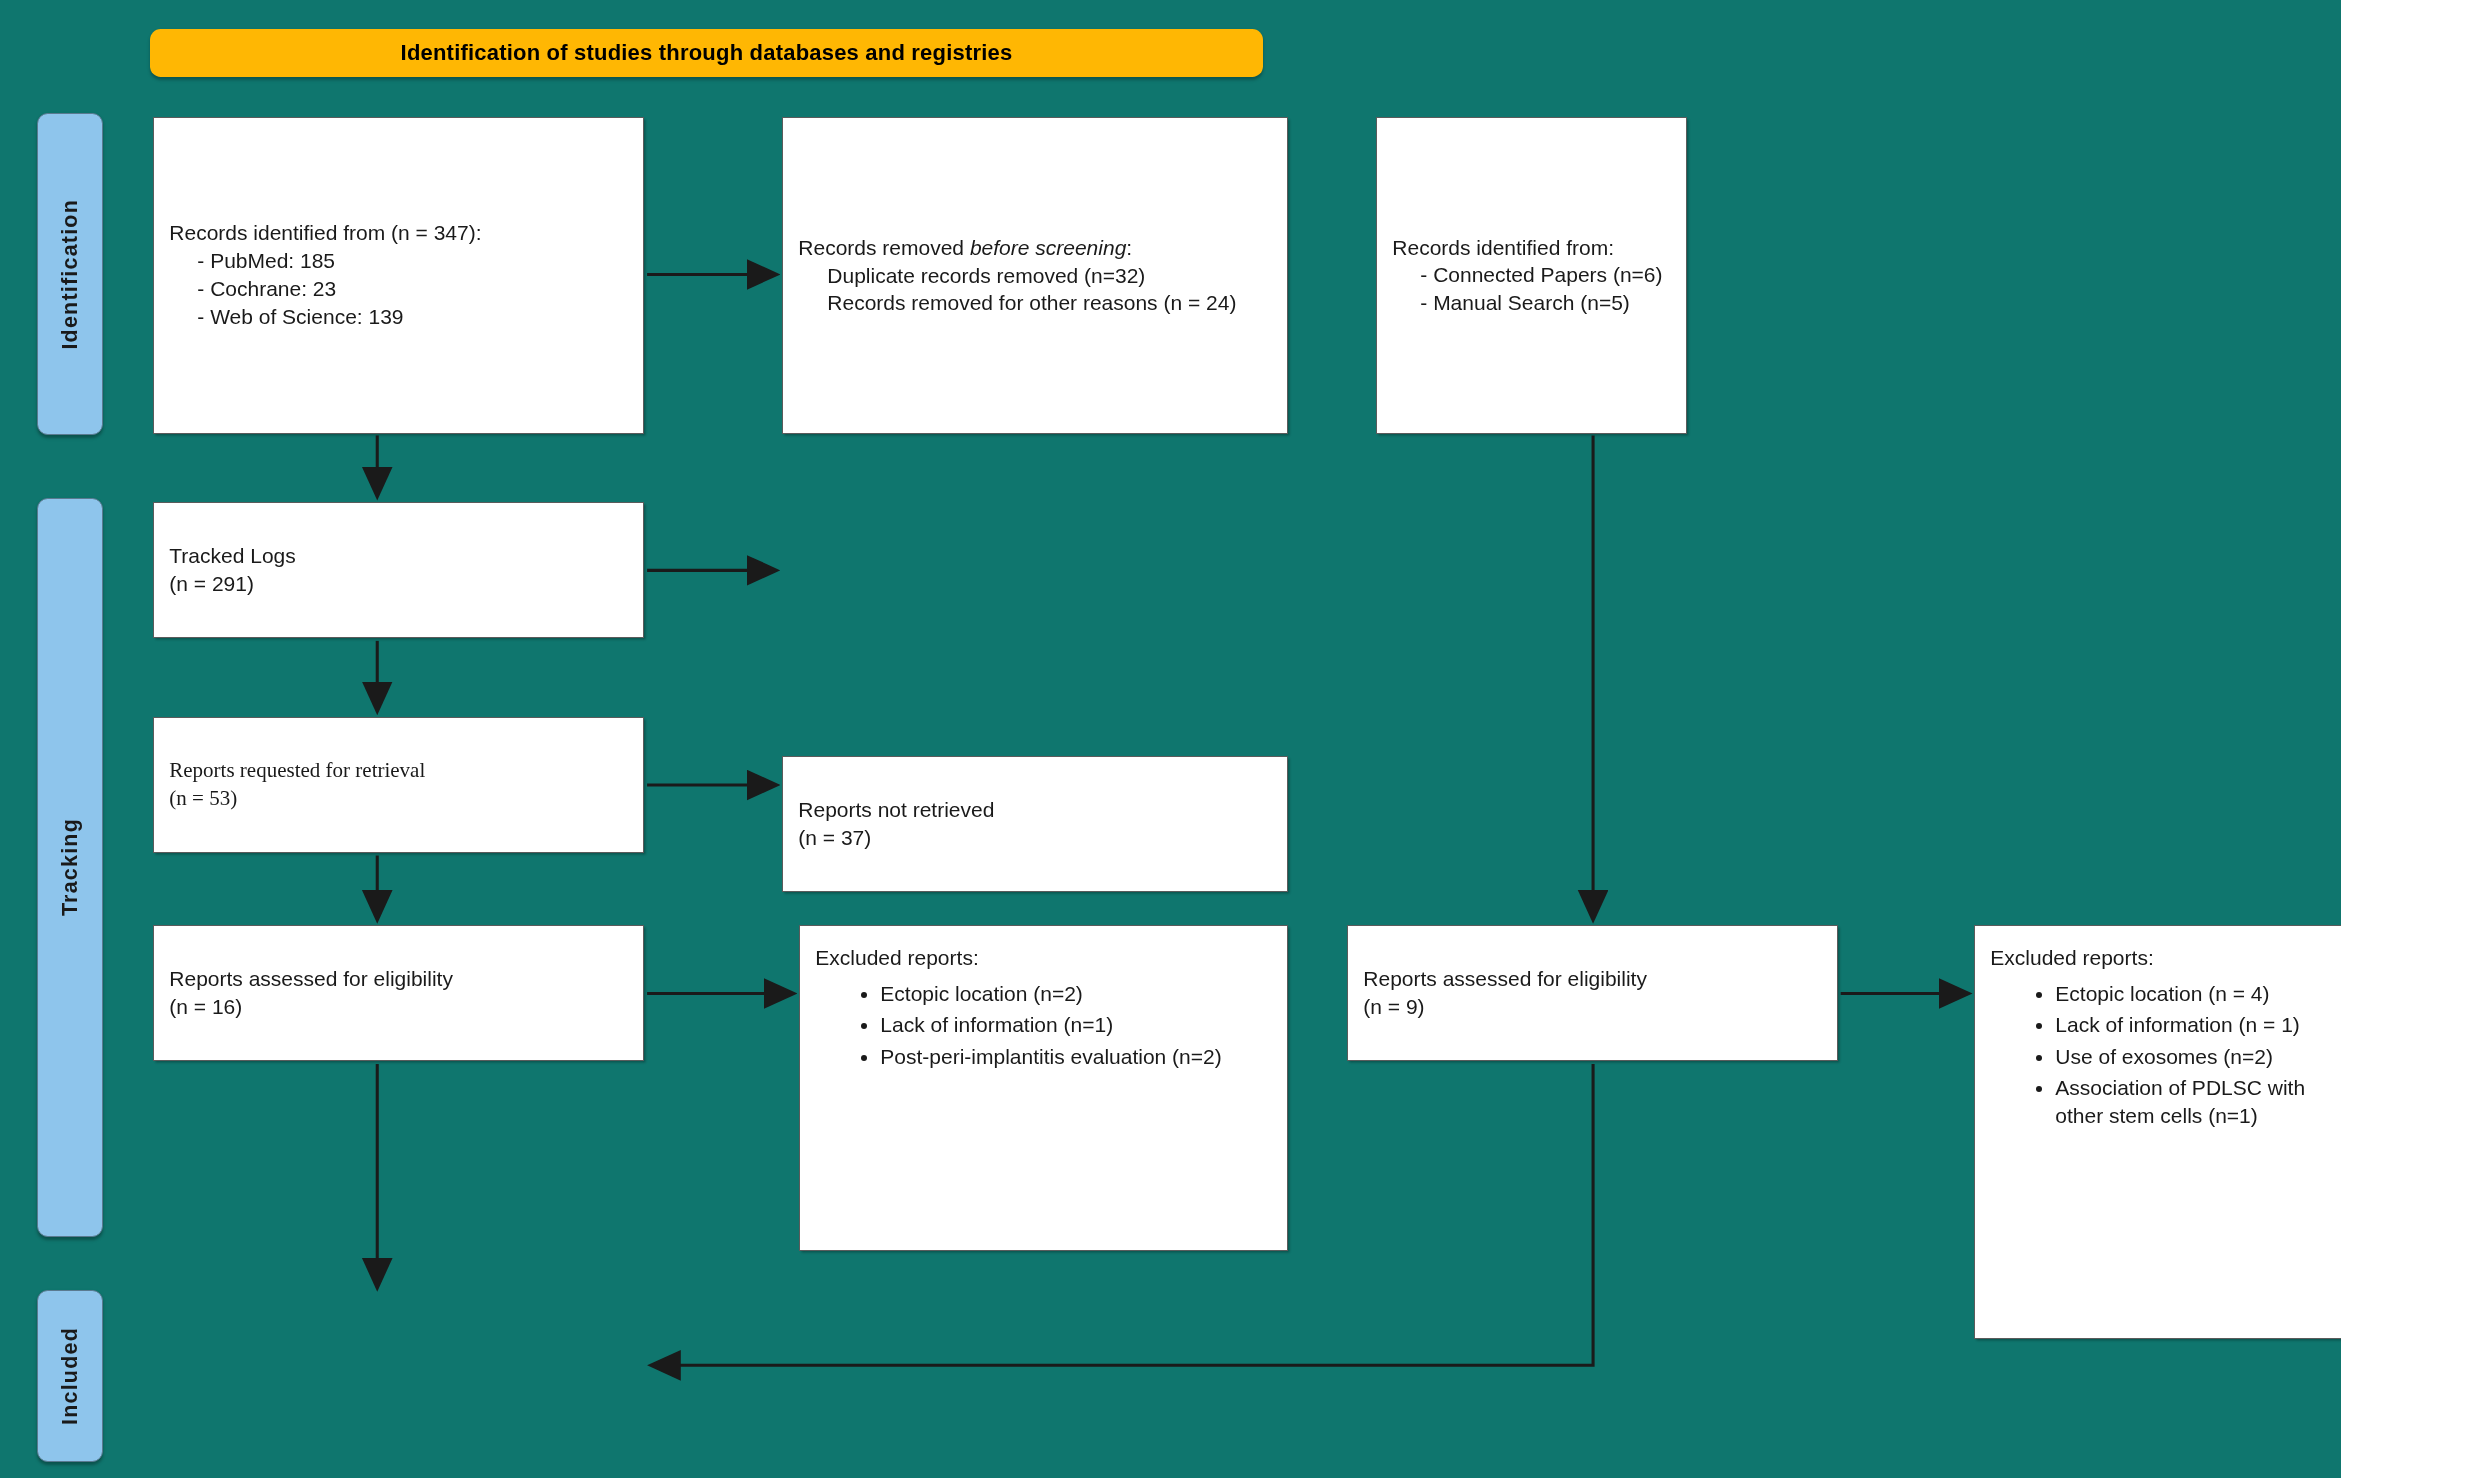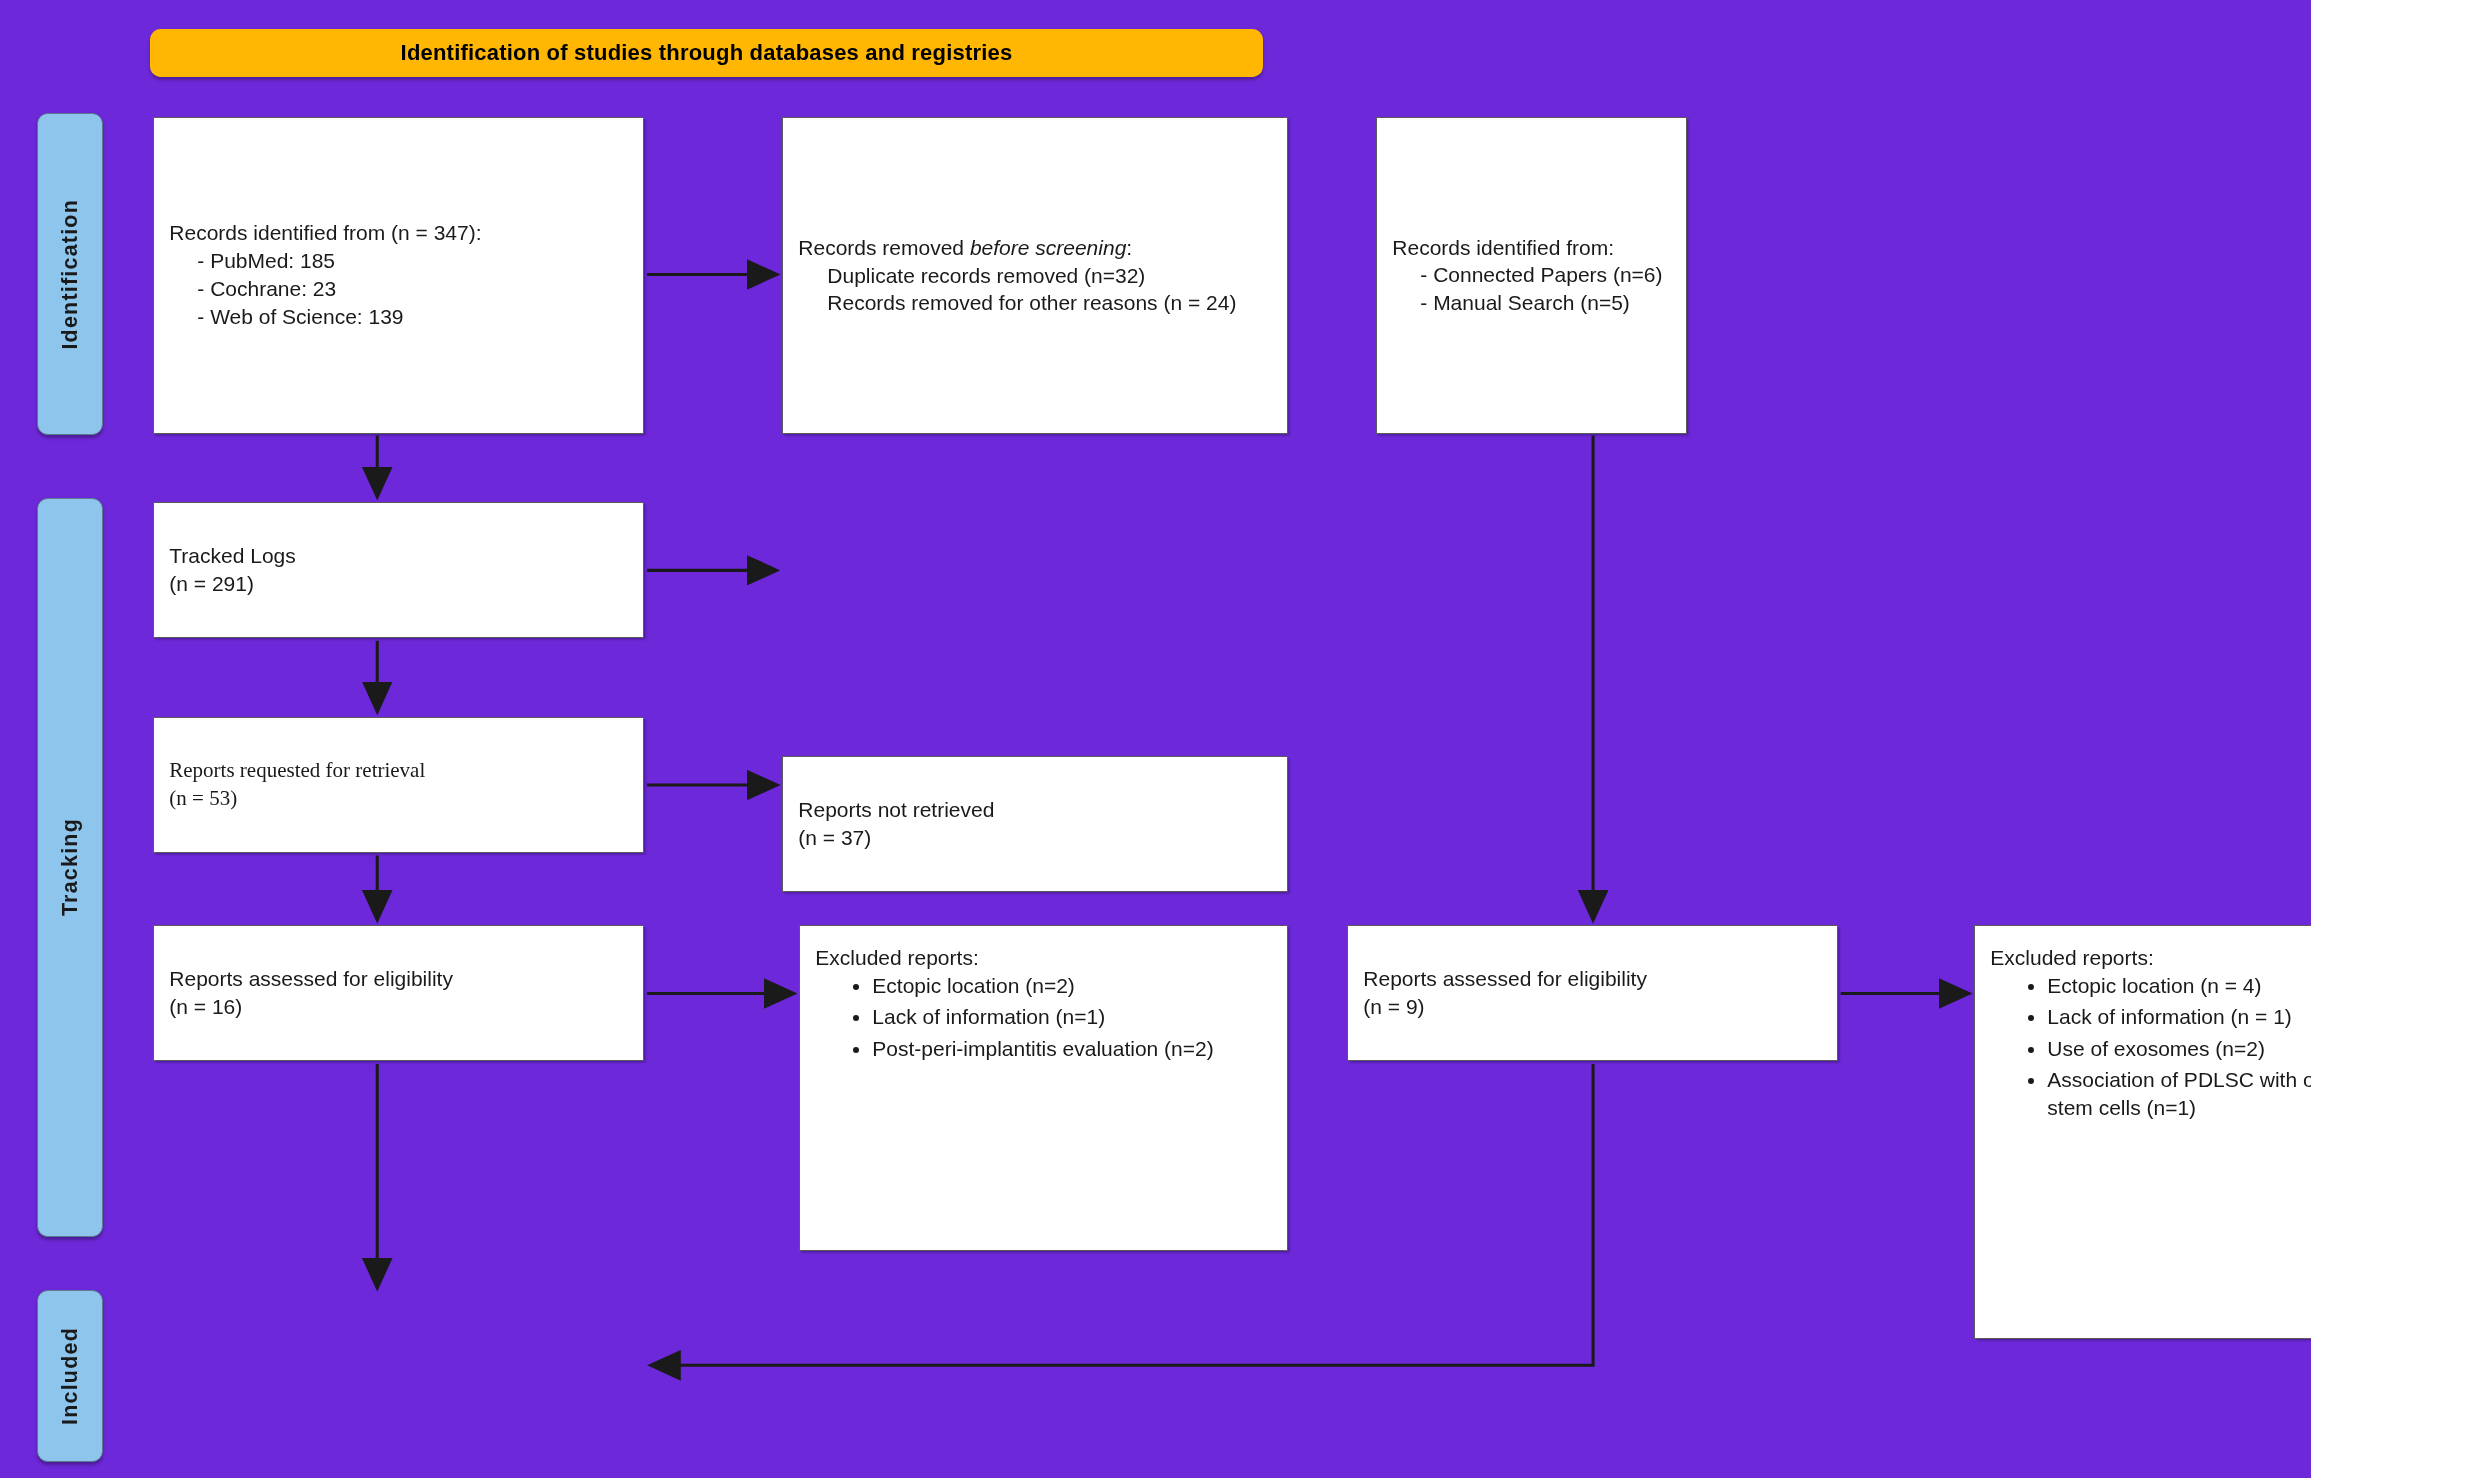--- a/index.html
+++ b/index.html
@@ -7,22 +7,23 @@
     padding: 0;
     background: #ffffff;
   }
   body {
     font-family: "Liberation Sans", sans-serif;
   }
   #canvas {
     position: relative;
     width: 2311px;
     height: 1478px;
-    background: #6d28d9;
+    background: #0f766e;
     overflow: hidden;
+    padding-left: 30px;
   }
 
   
   .hdr {
     position: absolute;
     background: #FFB703;
     border-radius: 10.7px;
     box-shadow: 0 2.3px 3.1px rgba(0,0,0,0.28);
     display: flex;
     align-items: center;
@@ -87,21 +88,21 @@
   }
   .dashlist li {
     font-size: 21px;
     color: #1a1a1a;
     line-height: 1.34;
   }
   .dashlist li::before {
     content: "- ";
   }
   .bullist {
-    margin: 0;
+    margin: 8px;
     padding: 0 0 0 57px;
     list-style: disc;
   }
   .bullist li {
     font-size: 21px;
     color: #1a1a1a;
     line-height: 1.34;
     margin-bottom: 3.1px;
   }
   .indent {

